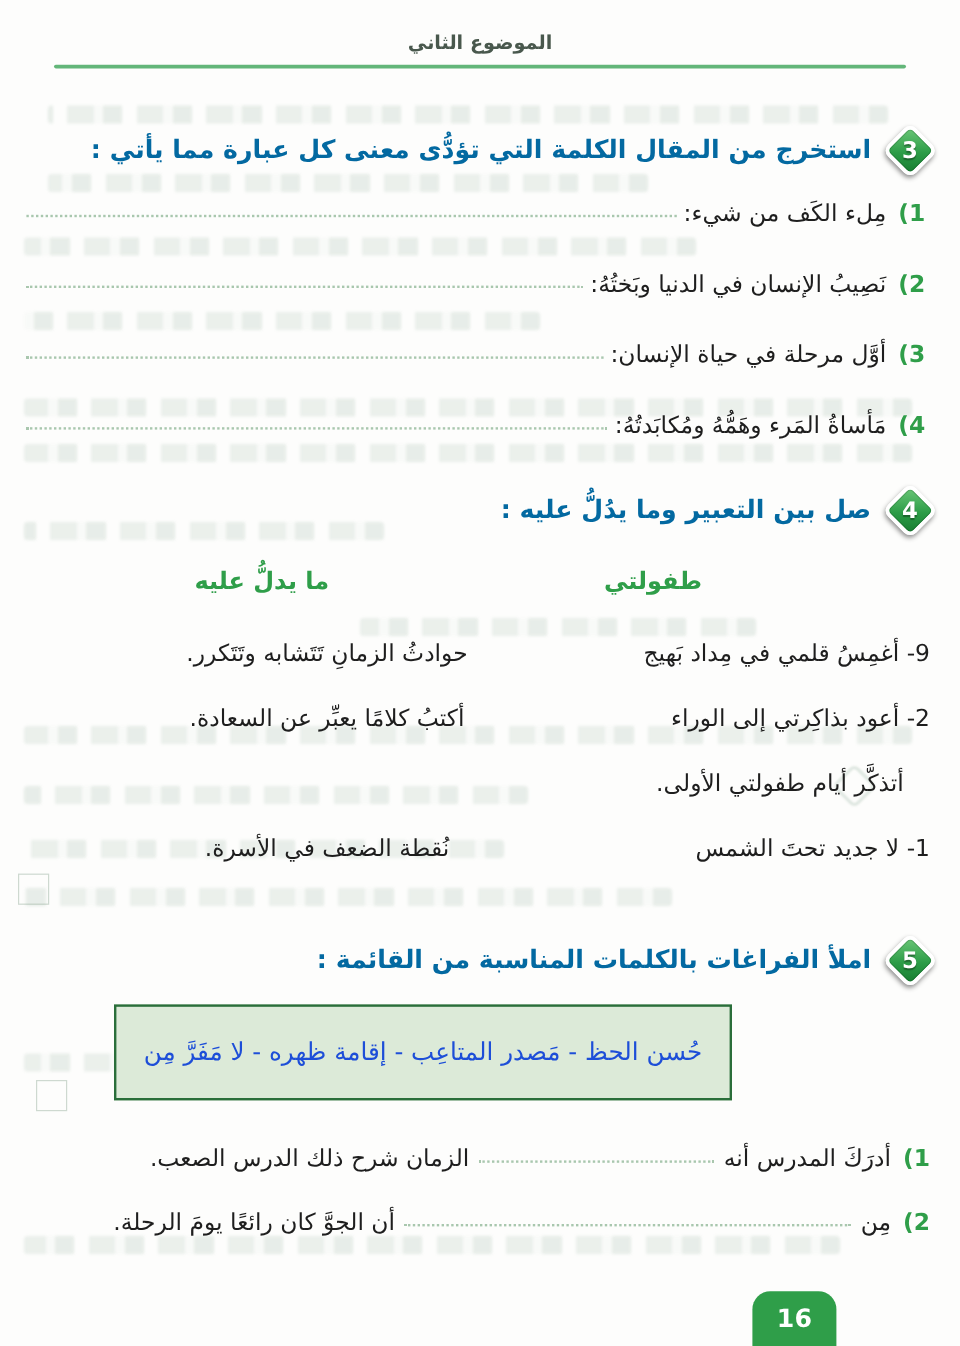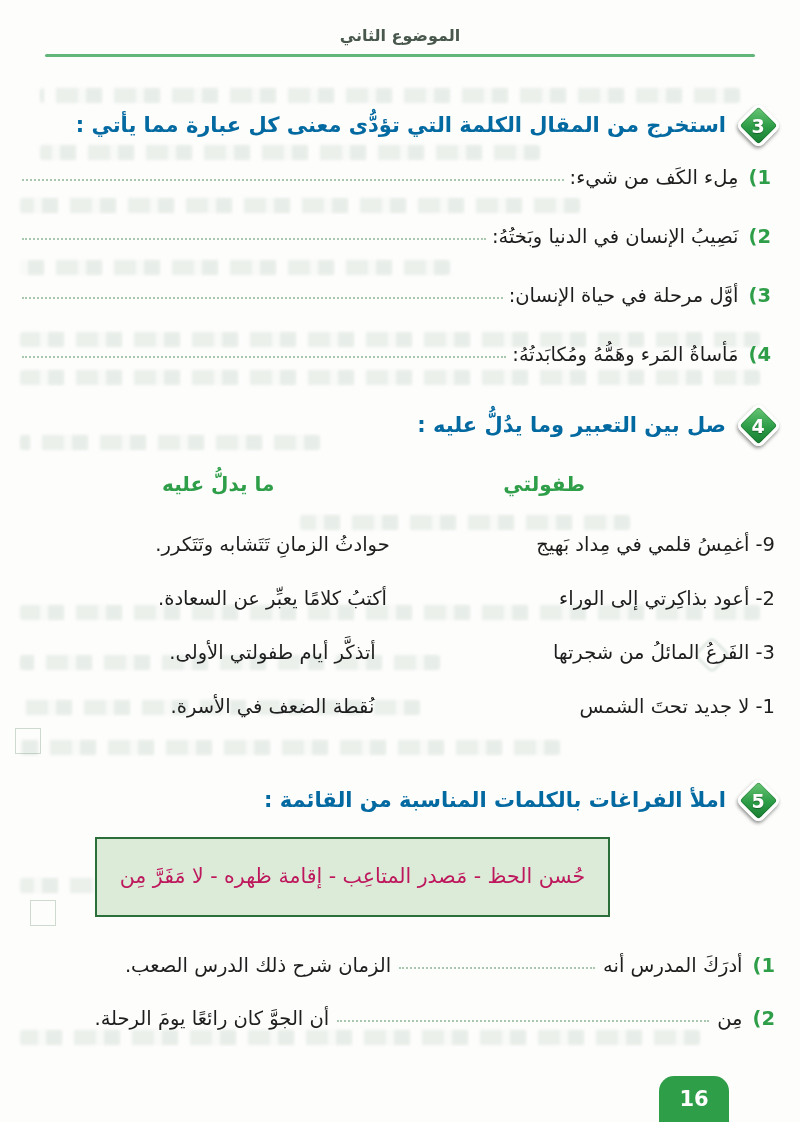--- a/index.html
+++ b/index.html
@@ -69,33 +69,33 @@
     margin-top:24px; font-size:19.5px; line-height:30px;
   }
   .cell-expr { text-align:right; white-space:nowrap; }
   .cell-mean { text-align:center; padding-left:55px; white-space:nowrap; }
 
   
   .ex5 { margin-top:62px; }
   .word-bank {
     width:515px; margin:20px 165px 0 0; padding:24px 18px;
     background:#dcead8; border:2px solid #2a6e3a;
-    text-align:center; font-size:20.5px; color:#be185d; line-height:1.35;
+    text-align:center; font-size:20.5px; color:#1d4ed8; line-height:1.35;
   }
   .sentences { margin-top:34px; }
   .sentence { display:flex; align-items:baseline; font-size:19.5px; line-height:30px; margin-bottom:23px; }
   .blank { border-bottom:2px dotted #a9c7ae; transform:translateY(-3px); margin:0 8px; }
   .blank-sm { width:196px; } .blank-lg { width:372px; }
   .seg { white-space:nowrap; }
 
   
   .page-tab {
     position:absolute; left:627px; top:1076px; width:70px; height:46px;
     background:#2f9e49; border-radius:15px 15px 0 0;
-    display:flex; align-items:center; justify-content:center;margin-left:32px;
+    display:flex; align-items:center; justify-content:center;
   }
   .page-tab span { color:#ffffff; font-weight:bold; font-size:21px; }
 </style>
 </head>
 <body>
 
 <div class="page">
 
   <div class="ghost-layer">
     <div class="ghost" style="top:88px;  right:60px;  width:700px;"></div>
@@ -168,21 +168,20 @@
 
     <div class="match-row">
       <div class="cell-expr">9- أغمِسُ قلمي في مِداد بَهيج</div>
       <div class="cell-mean">حوادثُ الزمانِ تَتَشابه وتَتَكرر.</div>
     </div>
     <div class="match-row">
       <div class="cell-expr">2- أعود بذاكِرتي إلى الوراء</div>
       <div class="cell-mean">أكتبُ كلامًا يعبِّر عن السعادة.</div>
     </div>
     <div class="match-row">
-      <div class="cell-expr">3- الفَرعُ المائلُ من شجرتها</div>
       <div class="cell-mean">أتذكَّر أيام طفولتي الأولى.</div>
     </div>
     <div class="match-row">
       <div class="cell-expr">1- لا جديد تحتَ الشمس</div>
       <div class="cell-mean">نُقطة الضعف في الأسرة.</div>
     </div>
   </section>
 
   <section class="ex ex5">
     <div class="ex-head">

